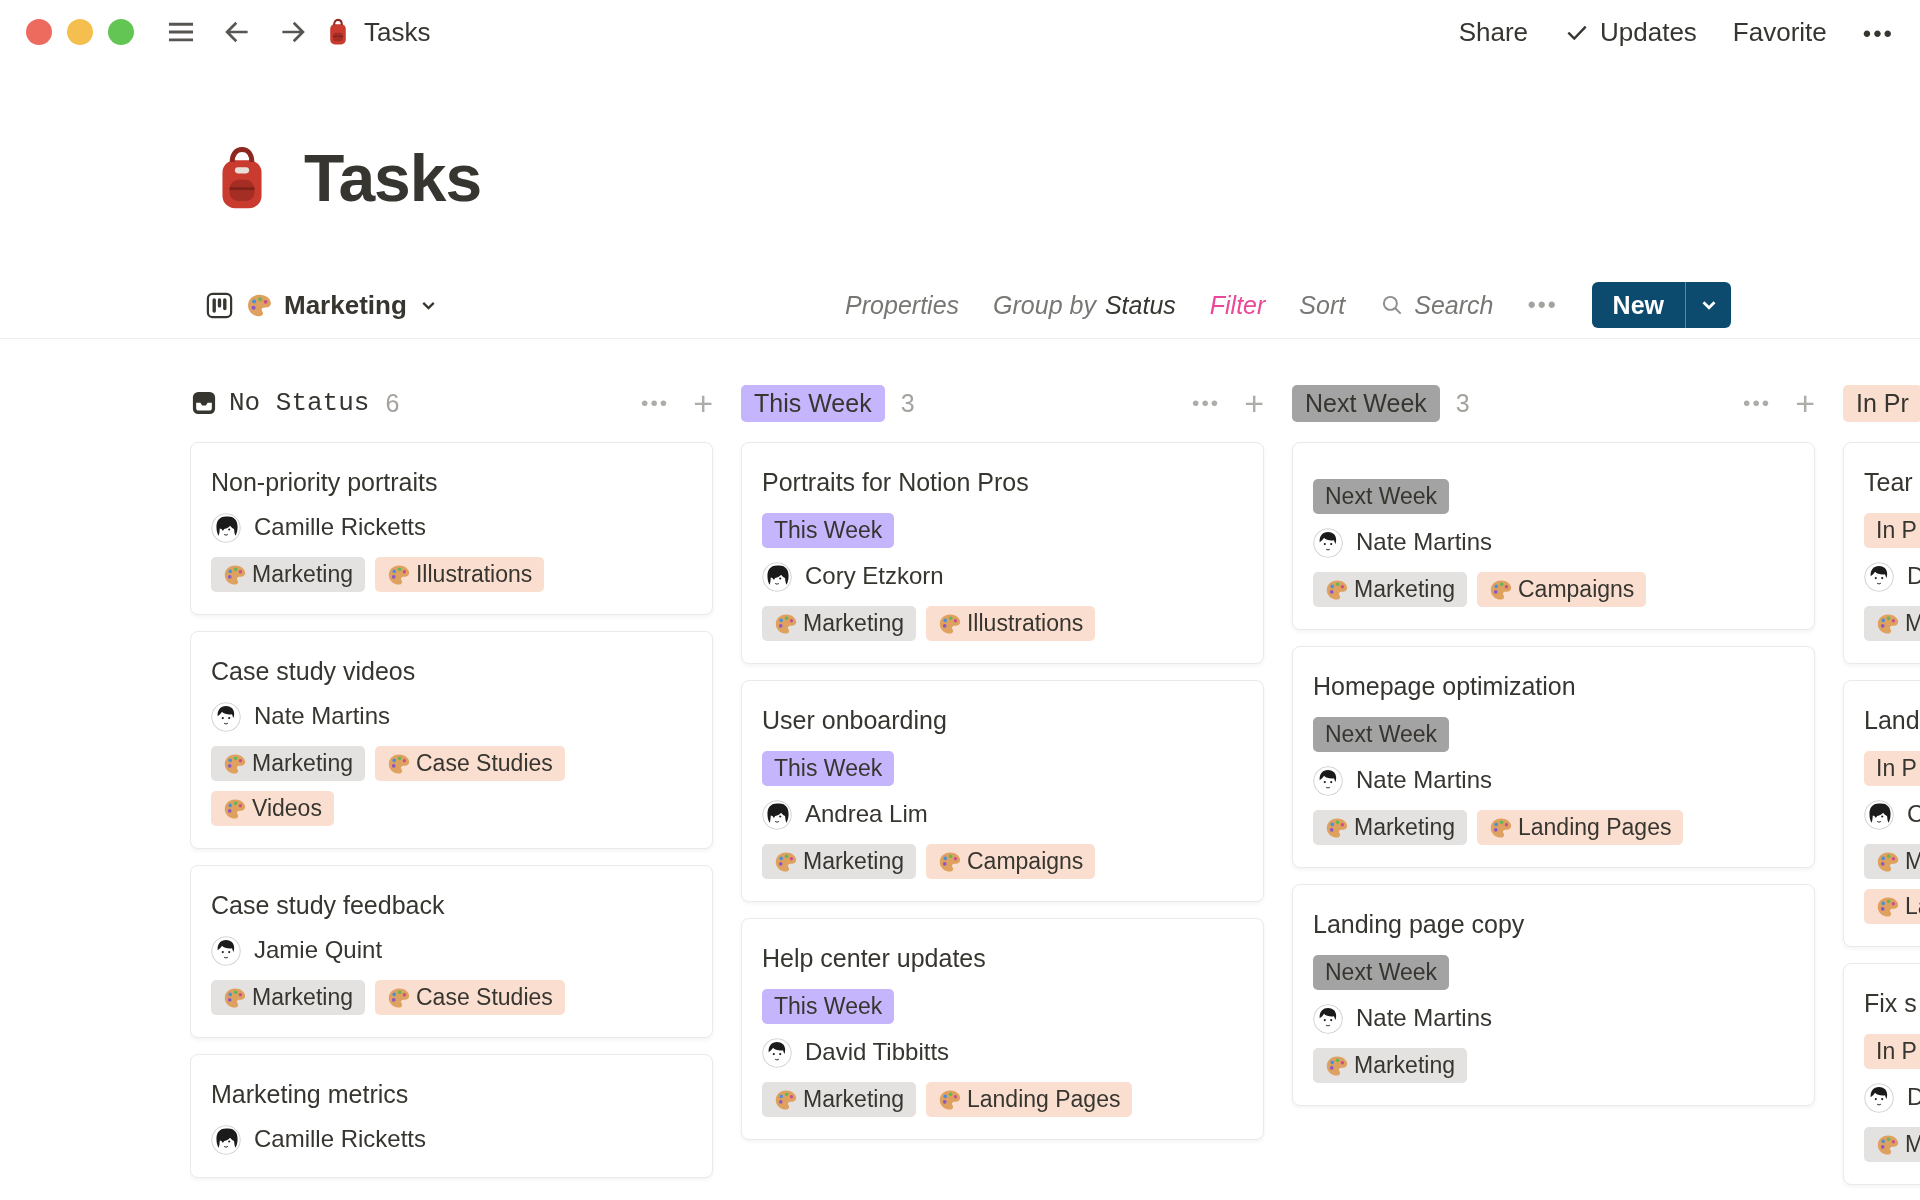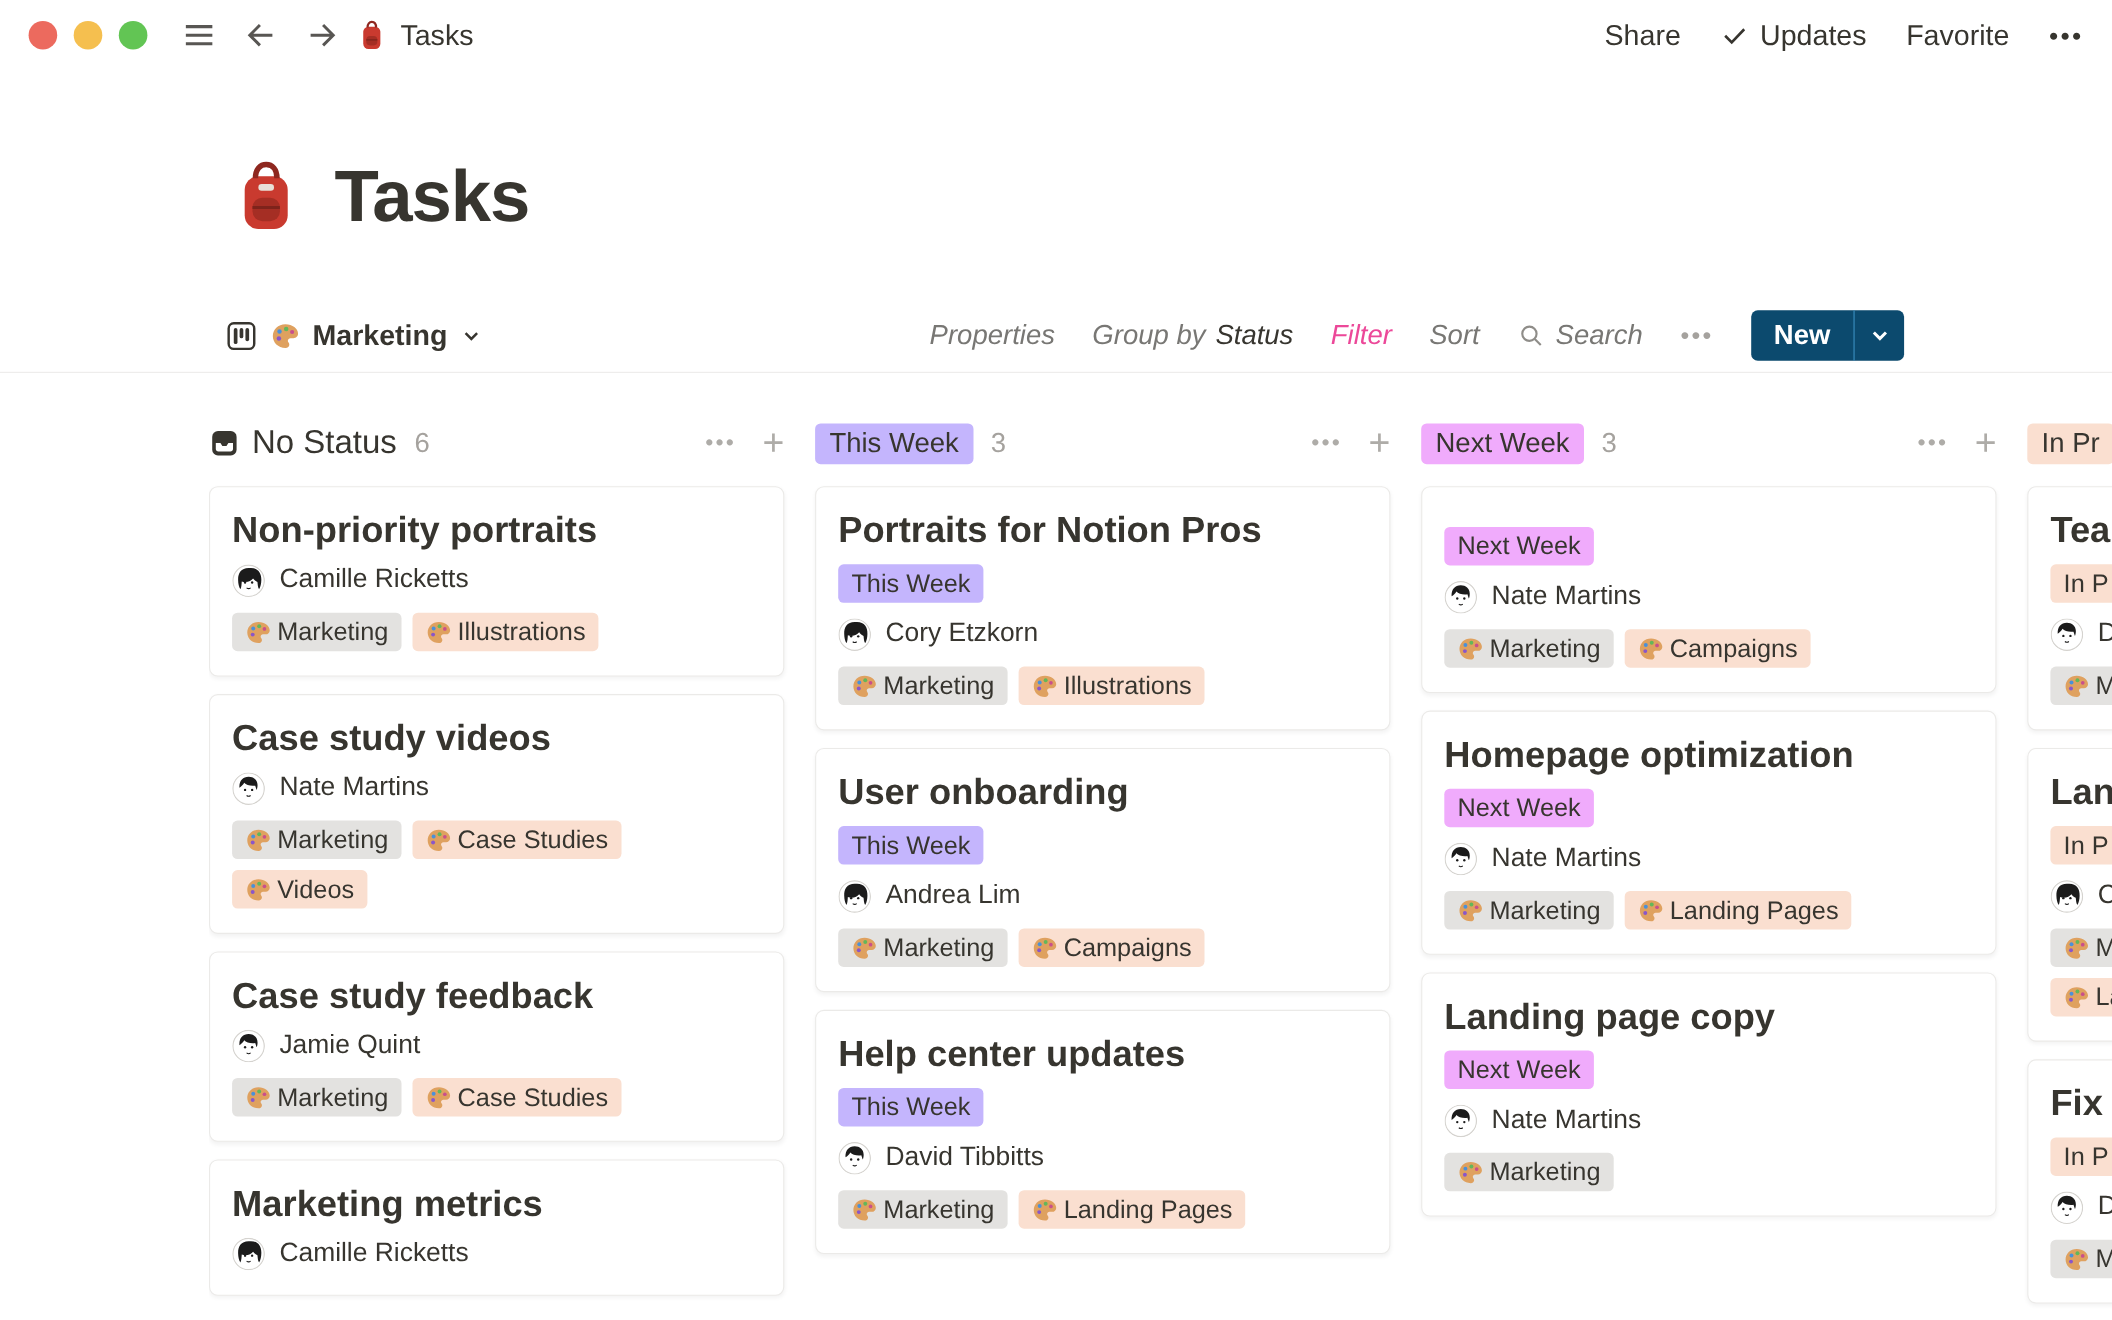--- a/index.html
+++ b/index.html
@@ -35,35 +35,35 @@
              background:#0c4a6e; color:#fff; cursor:pointer; }
   .new-btn .lbl { display:flex; align-items:center; padding:0 21px; font-size:25px; font-weight:700; }
   .new-btn .chev { display:flex; align-items:center; justify-content:center; width:46px;
                    border-left:1px solid #3B8FC2; }
   .divider { position:absolute; left:0; top:338px; width:1920px; height:1px; background:#EDECEA; }
 
   
   .board { position:absolute; left:190px; top:382px; width:1730px; height:818px; overflow:hidden; }
   .col { position:absolute; top:0; width:523px; }
   .col-head { display:flex; align-items:center; height:42px; }
-  .col-head .label { font-size:30px; font-weight:500; margin-left:11px; }
+  .col-head .label { font-size:26px; font-weight:500; margin-left:11px;font-family:Liberation Mono, monospace; }
   .col-head .count { font-size:25px; color:#A5A29E; margin-left:16px; }
   .col-head .spacer { flex:1; }
   .col-head .dots { color:#AEACA8; font-size:21px; letter-spacing:2px; cursor:pointer; margin-right:24px; }
   .col-head .plus { color:#AEACA8; font-size:34px; font-weight:300; cursor:pointer; line-height:1; }
   .cards { margin-top:18px; display:flex; flex-direction:column; gap:16px; }
 
   .card { background:#fff; border:1px solid #EBEAE8; border-radius:8px;
           box-shadow:0 2px 4px rgba(15,15,15,.05); padding:22px 20px; cursor:pointer; }
-  .card .title { font-size:33px; font-weight:700; line-height:34px; }
+  .card .title { font-size:25px; font-weight:400; line-height:34px; }
   .pill { display:inline-flex; align-items:center; border-radius:5px; padding:4px 12px;
           font-size:23px; color:#37352F; white-space:nowrap; }
   .pill.head-pill { font-size:25px; padding:4px 13px; }
   .pill.pink   { background:#c4b5fd; }
-  .pill.yellow { background:#f0abfc; }
+  .pill.yellow { background:#a3a3a3; }
   .pill.orange { background:#FADFD0; }
   .pill.gray   { background:#E3E2E0; }
   .status-row { margin-top:14px; }
   .person { display:flex; align-items:flex-start; gap:13px; margin-top:14px; }
   .person .name { font-size:24px; }
   .tags { display:flex; flex-wrap:wrap; gap:10px; margin-top:14px; }
   .tag { gap:2px; }
   .tag svg { margin-right:3px; }
   .col-idx-3 .tags { flex-direction:column; align-items:flex-start; }
 

